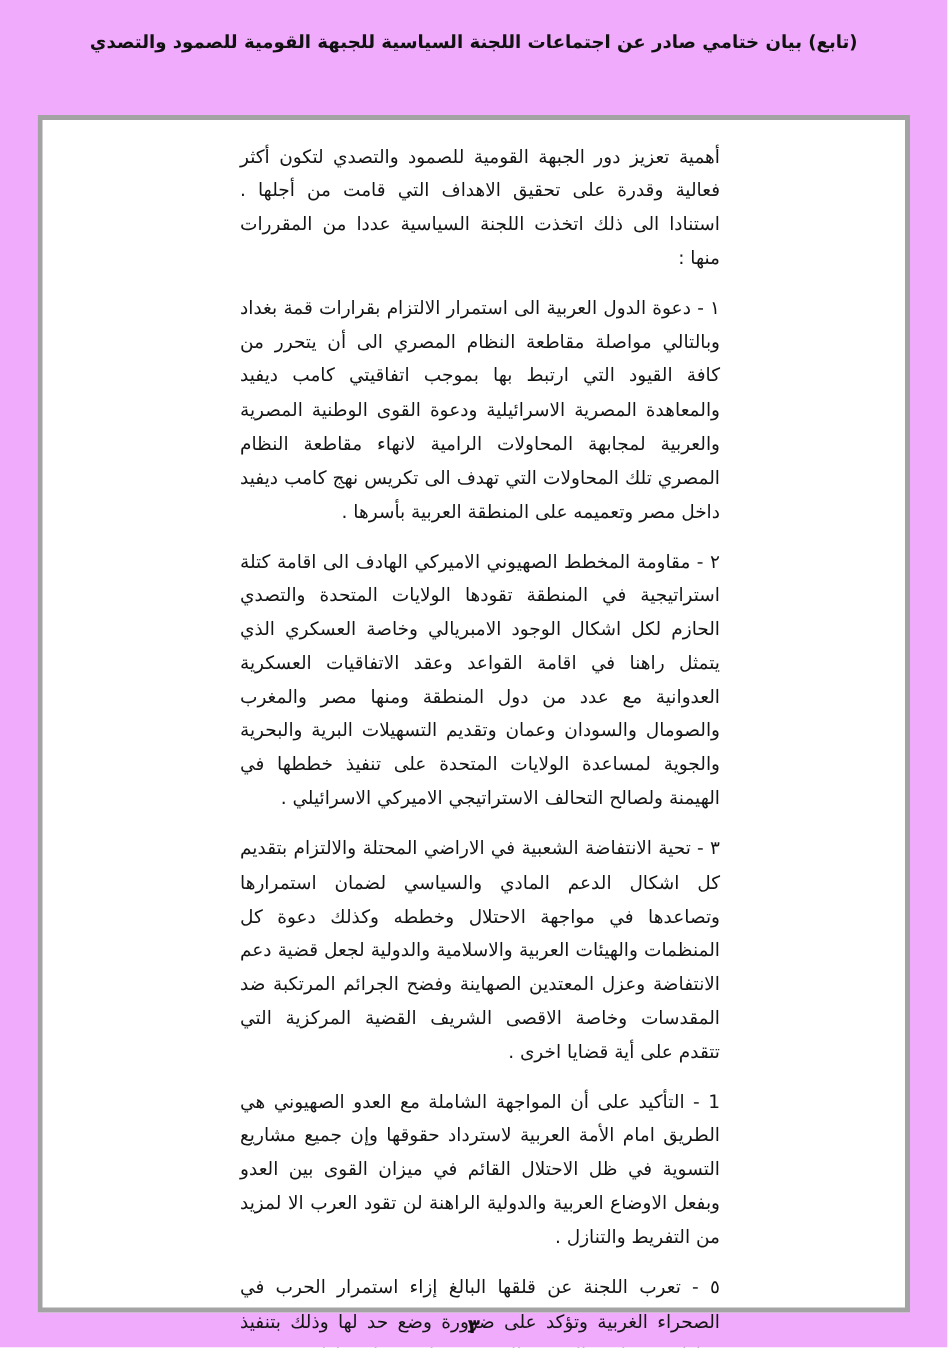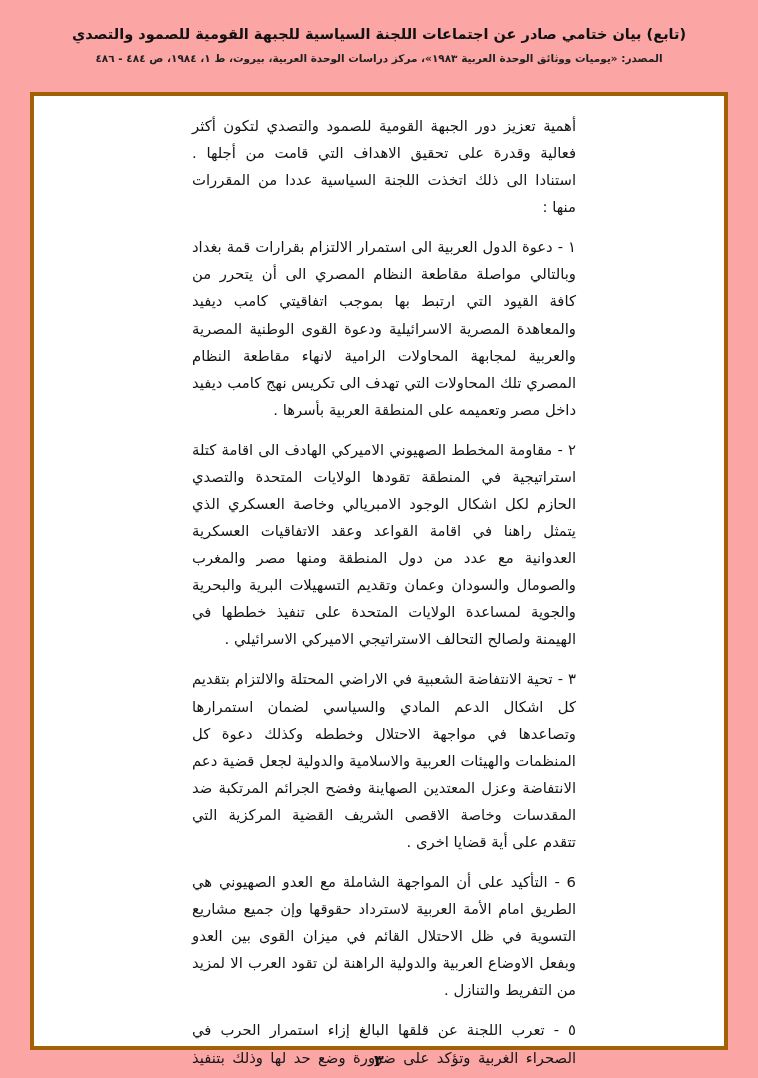--- a/index.html
+++ b/index.html
@@ -5,21 +5,21 @@
   * { box-sizing: border-box; margin: 0; padding: 0; }
   html, body {
     width: 758px;
     background: #ffffff;
     font-family: "DejaVu Sans", sans-serif;
   }
   .page {
     position: relative;
     width: 758px;
     height: 1078px;
-    background: #fca5a5;
+    background: #f0abfc;
     overflow: hidden;
   }
   .header {
     direction: rtl;
     text-align: center;
     padding-top: 26px;
     color: #111;
   }
   .header .title {
     font-size: 14.5px;
@@ -31,21 +31,21 @@
     font-size: 10.5px;
     font-weight: bold;
     color: #222;
   }
   .content-box {
     position: absolute;
     left: 30px;
     top: 92px;
     width: 698px;
     height: 958px;
-    border: 4px solid #a16207;
+    border: 4px solid #a3a3a3;
     background: #ffffff;
   }
   .content {
     direction: rtl;
     text-align: justify;
     text-align-last: right;
     padding: 16px 148px 10px 158px;
     font-size: 14.8px;
     line-height: 1.83;
     color: #151515;
@@ -66,29 +66,28 @@
     color: #111;
   }
 </style>
 </head>
 <body>
 
 <div class="page">
 
   <div class="header">
     <div class="title">(تابع) بيان ختامي صادر عن اجتماعات اللجنة السياسية للجبهة القومية للصمود والتصدي</div>
-    <div class="source">المصدر: «يوميات ووثائق الوحدة العربية ١٩٨٣»، مركز دراسات الوحدة العربية، بيروت، ط ١، ١٩٨٤، ص ٤٨٤ - ٤٨٦</div>
   </div>
 
   <div class="content-box">
     <div class="content">
       <p>أهمية تعزيز دور الجبهة القومية للصمود والتصدي لتكون أكثر فعالية وقدرة على تحقيق الاهداف التي قامت من أجلها . استنادا الى ذلك اتخذت اللجنة السياسية عددا من المقررات منها :</p>
       <p class="point">١ - دعوة الدول العربية الى استمرار الالتزام بقرارات قمة بغداد وبالتالي مواصلة مقاطعة النظام المصري الى أن يتحرر من كافة القيود التي ارتبط بها بموجب اتفاقيتي كامب ديفيد والمعاهدة المصرية الاسرائيلية ودعوة القوى الوطنية المصرية والعربية لمجابهة المحاولات الرامية لانهاء مقاطعة النظام المصري تلك المحاولات التي تهدف الى تكريس نهج كامب ديفيد داخل مصر وتعميمه على المنطقة العربية بأسرها .</p>
       <p class="point">٢ - مقاومة المخطط الصهيوني الاميركي الهادف الى اقامة كتلة استراتيجية في المنطقة تقودها الولايات المتحدة والتصدي الحازم لكل اشكال الوجود الامبريالي وخاصة العسكري الذي يتمثل راهنا في اقامة القواعد وعقد الاتفاقيات العسكرية العدوانية مع عدد من دول المنطقة ومنها مصر والمغرب والصومال والسودان وعمان وتقديم التسهيلات البرية والبحرية والجوية لمساعدة الولايات المتحدة على تنفيذ خططها في الهيمنة ولصالح التحالف الاستراتيجي الاميركي الاسرائيلي .</p>
       <p class="point">٣ - تحية الانتفاضة الشعبية في الاراضي المحتلة والالتزام بتقديم كل اشكال الدعم المادي والسياسي لضمان استمرارها وتصاعدها في مواجهة الاحتلال وخططه وكذلك دعوة كل المنظمات والهيئات العربية والاسلامية والدولية لجعل قضية دعم الانتفاضة وعزل المعتدين الصهاينة وفضح الجرائم المرتكبة ضد المقدسات وخاصة الاقصى الشريف القضية المركزية التي تتقدم على أية قضايا اخرى .</p>
-      <p class="point">6 - التأكيد على أن المواجهة الشاملة مع العدو الصهيوني هي الطريق امام الأمة العربية لاسترداد حقوقها وإن جميع مشاريع التسوية في ظل الاحتلال القائم في ميزان القوى بين العدو وبفعل الاوضاع العربية والدولية الراهنة لن تقود العرب الا لمزيد من التفريط والتنازل .</p>
+      <p class="point">1 - التأكيد على أن المواجهة الشاملة مع العدو الصهيوني هي الطريق امام الأمة العربية لاسترداد حقوقها وإن جميع مشاريع التسوية في ظل الاحتلال القائم في ميزان القوى بين العدو وبفعل الاوضاع العربية والدولية الراهنة لن تقود العرب الا لمزيد من التفريط والتنازل .</p>
       <p class="point">٥ - تعرب اللجنة عن قلقها البالغ إزاء استمرار الحرب في الصحراء الغربية وتؤكد على ضرورة وضع حد لها وذلك بتنفيذ قرارات منظمة الوحدة الافريقية ولا سيما قرارات نيروبي والمجتمع الدولي المتعلقة بحق الشعب الصحراوي في تقرير المصير .</p>
     </div>
   </div>
 
   <div class="page-number">٣</div>
 
 </div>
 
 </body></html>

